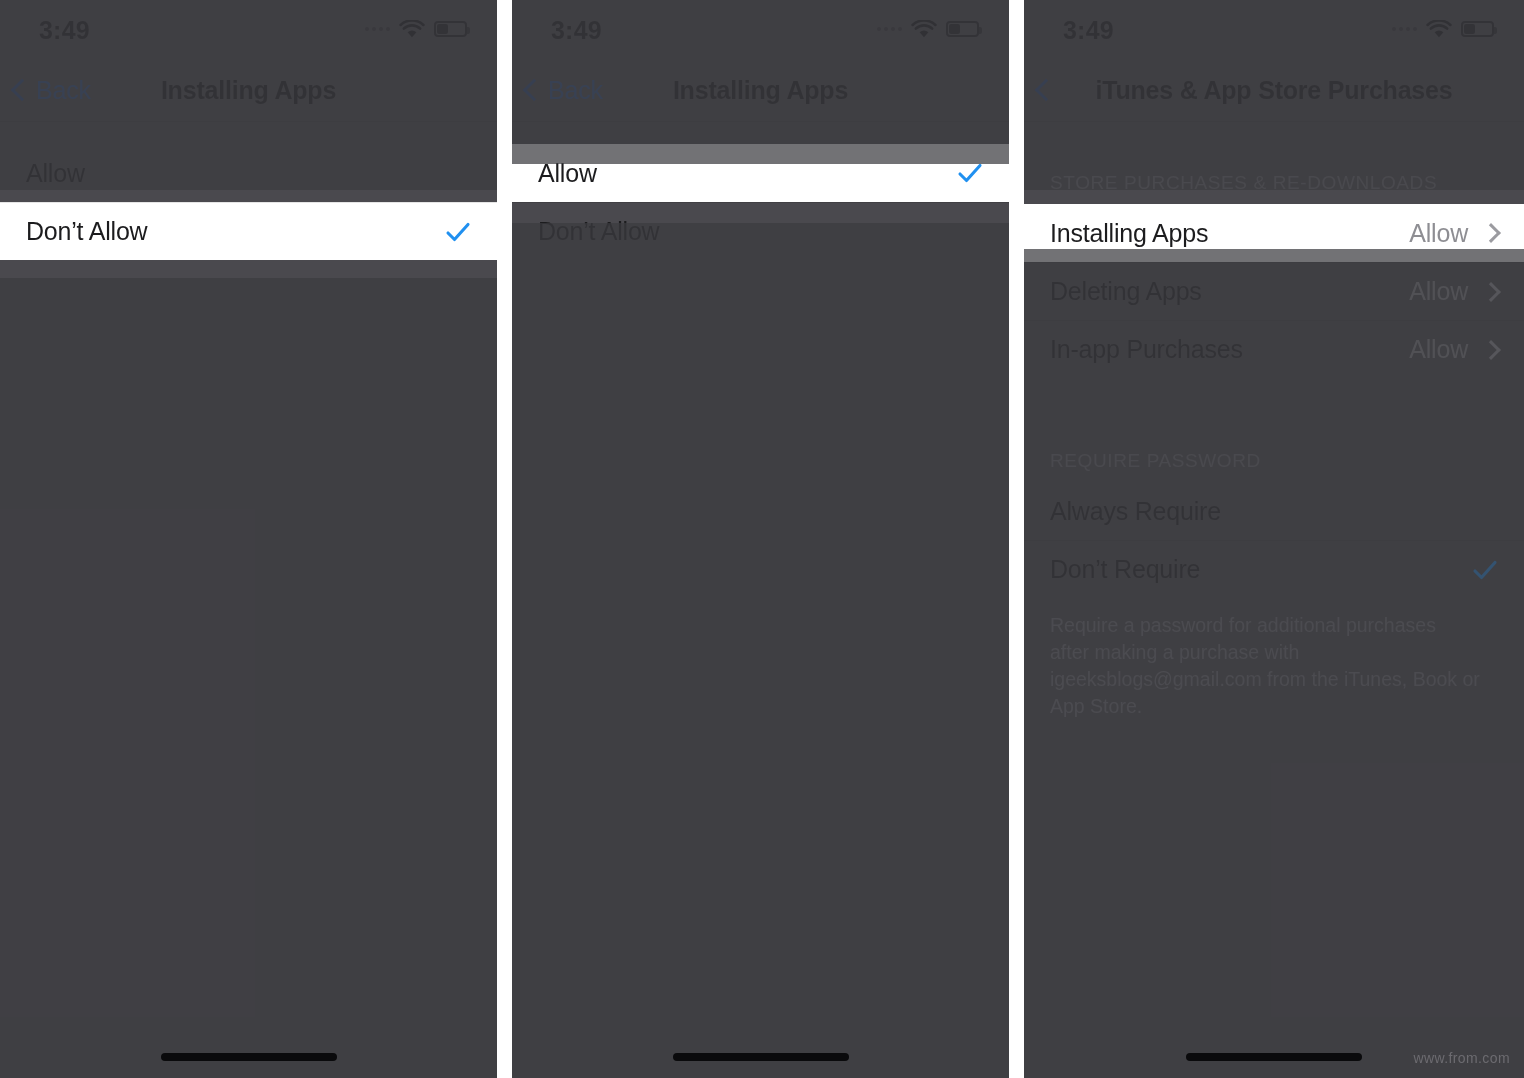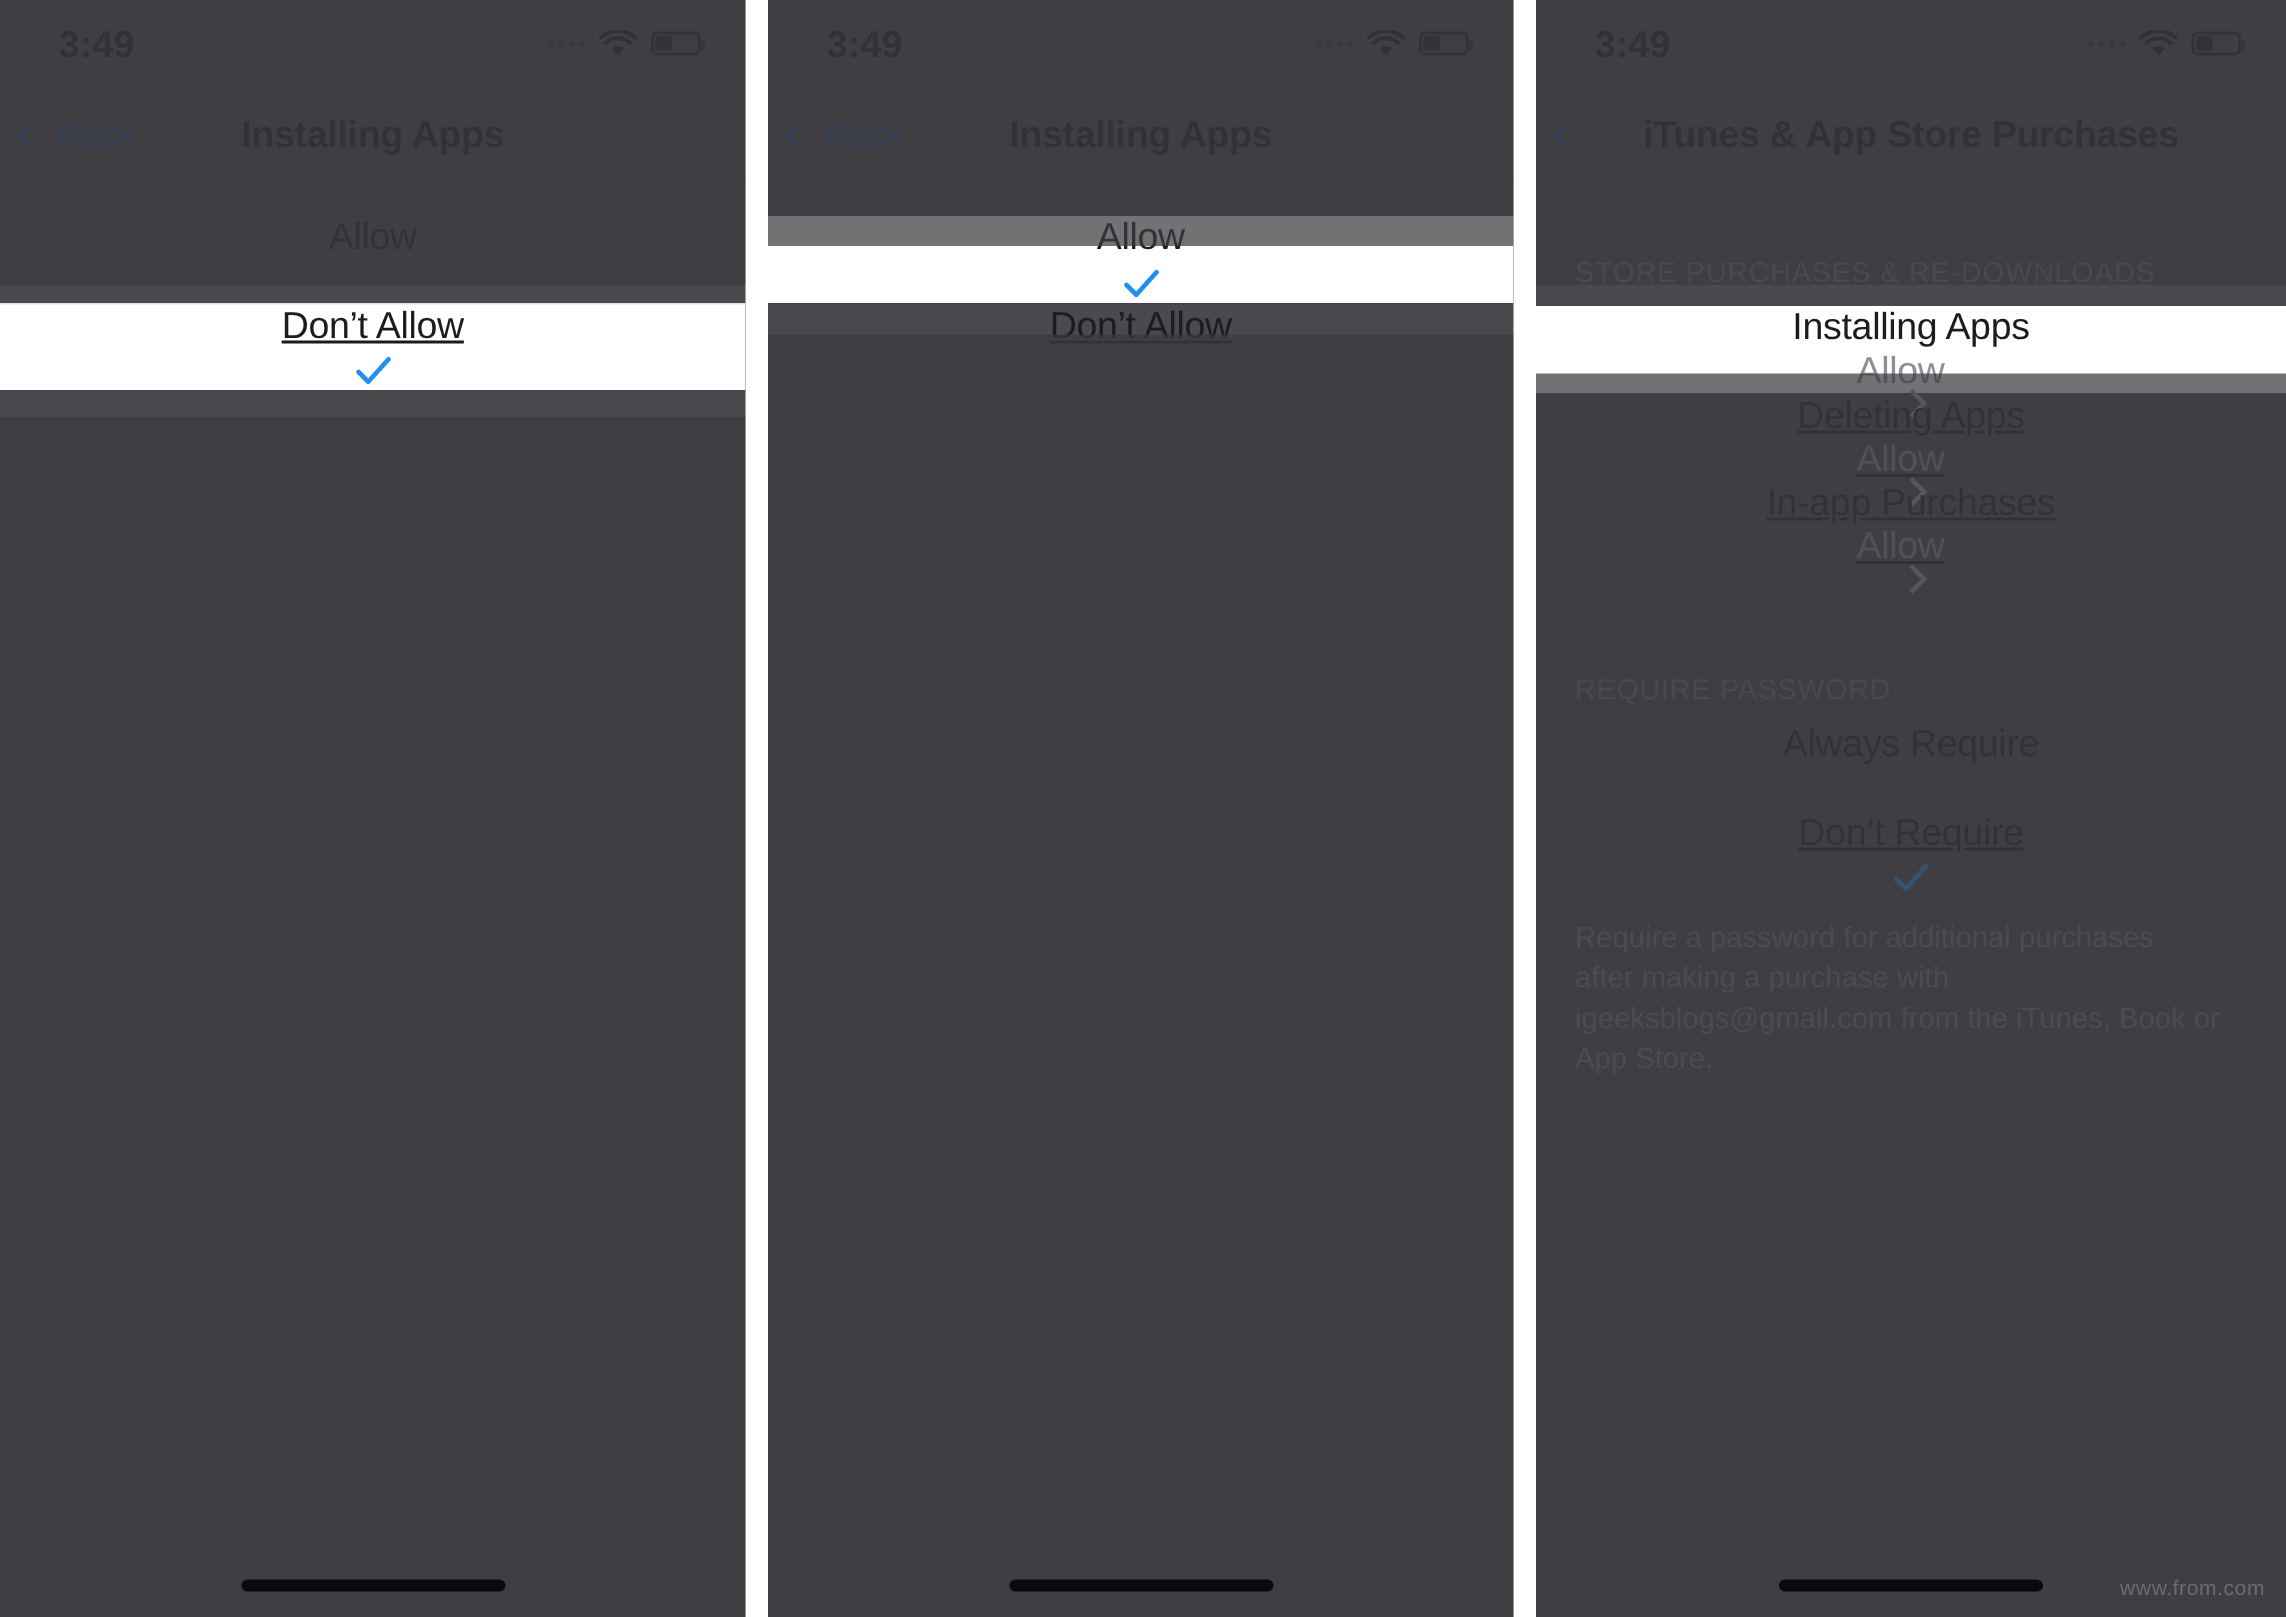--- a/index.html
+++ b/index.html
@@ -152,23 +152,22 @@
   .row {
     position: relative;
     height: 58px;
     display: flex;
     align-items: center;
     padding: 0 26px 0 26px;
     box-sizing: border-box;
     font-size: 25px;
     color: #1c1c1e;
     letter-spacing: -0.2px;
-    flex-direction: column;
-  }
-  .row + .row { border-top: 1px solid rgba(0,0,0,0.12); text-decoration: underline; }
+  }
+  .row + .row { border-top: 1px solid rgba(0,0,0,0.12); }
   .row.hl {
     background: #ffffff;
     border-top-color: rgba(0,0,0,0.10);
   }
   .row .label { flex: 1 1 auto; }
   .row .value {
     color: #8a8a8e;
     font-size: 25px;
     margin-right: 14px;
   }

